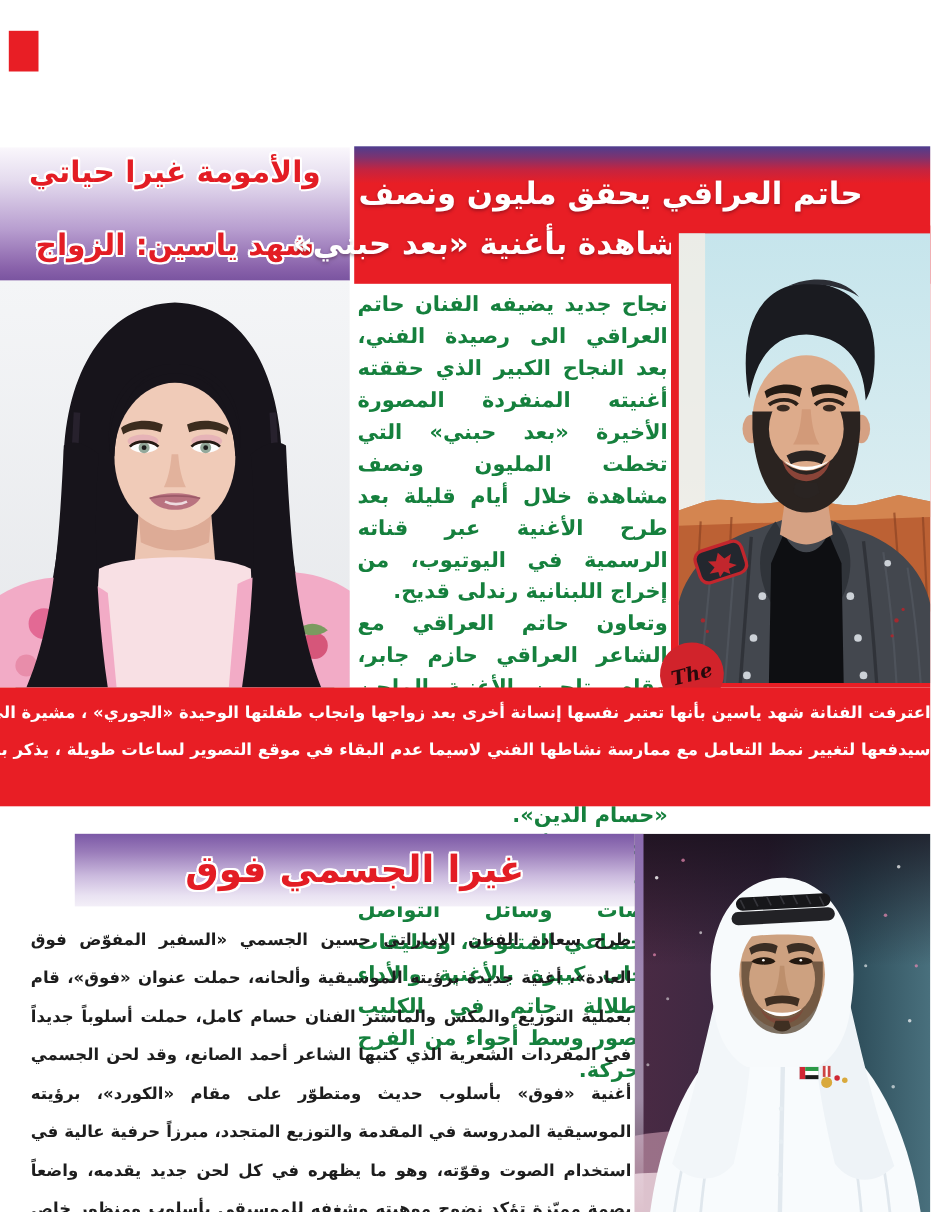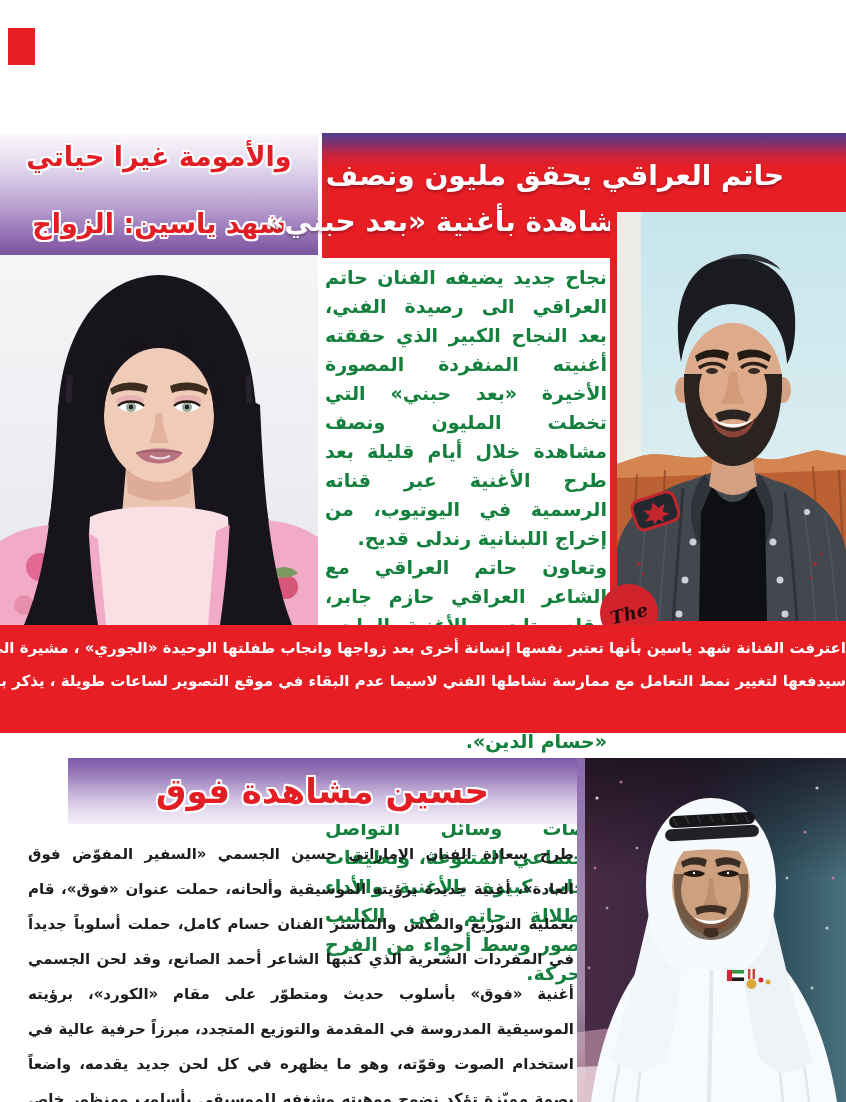--- a/index.html
+++ b/index.html
@@ -233,21 +233,21 @@
   <div id="the-badge" class="abs">
     <span>The</span>
   </div>
 
   <div id="banner" class="abs">
     <div class="bl">اعترفت الفنانة شهد ياسين بأنها تعتبر نفسها إنسانة أخرى بعد زواجها وانجاب طفلتها الوحيدة «الجوري» ، مشيرة الى ان ذلك</div>
     <div class="bl">سيدفعها لتغيير نمط التعامل مع ممارسة نشاطها الفني لاسيما عدم البقاء في موقع التصوير لساعات طويلة ، يذكر بأن ياسين كانت قد</div>
   </div>
 
   <div id="jassmi-box" class="abs">
-    <div class="red-outline-text hl">حسين مشاهدة فوق</div>
+    <div class="red-outline-text hl">غيرا الجسمي فوق</div>
   </div>
 
   <div id="jassmi-photo" class="abs">
     <svg width="269" height="344" viewBox="0 0 269 344">
       <defs>
         <linearGradient id="jbg" x1="0" y1="0" x2="1" y2="0">
           <stop offset="0" stop-color="#4a2a44"></stop>
             <stop offset="0.45" stop-color="#372840"></stop>
             <stop offset="0.75" stop-color="#2f4f5c"></stop>
             <stop offset="1" stop-color="#49707d"></stop>

